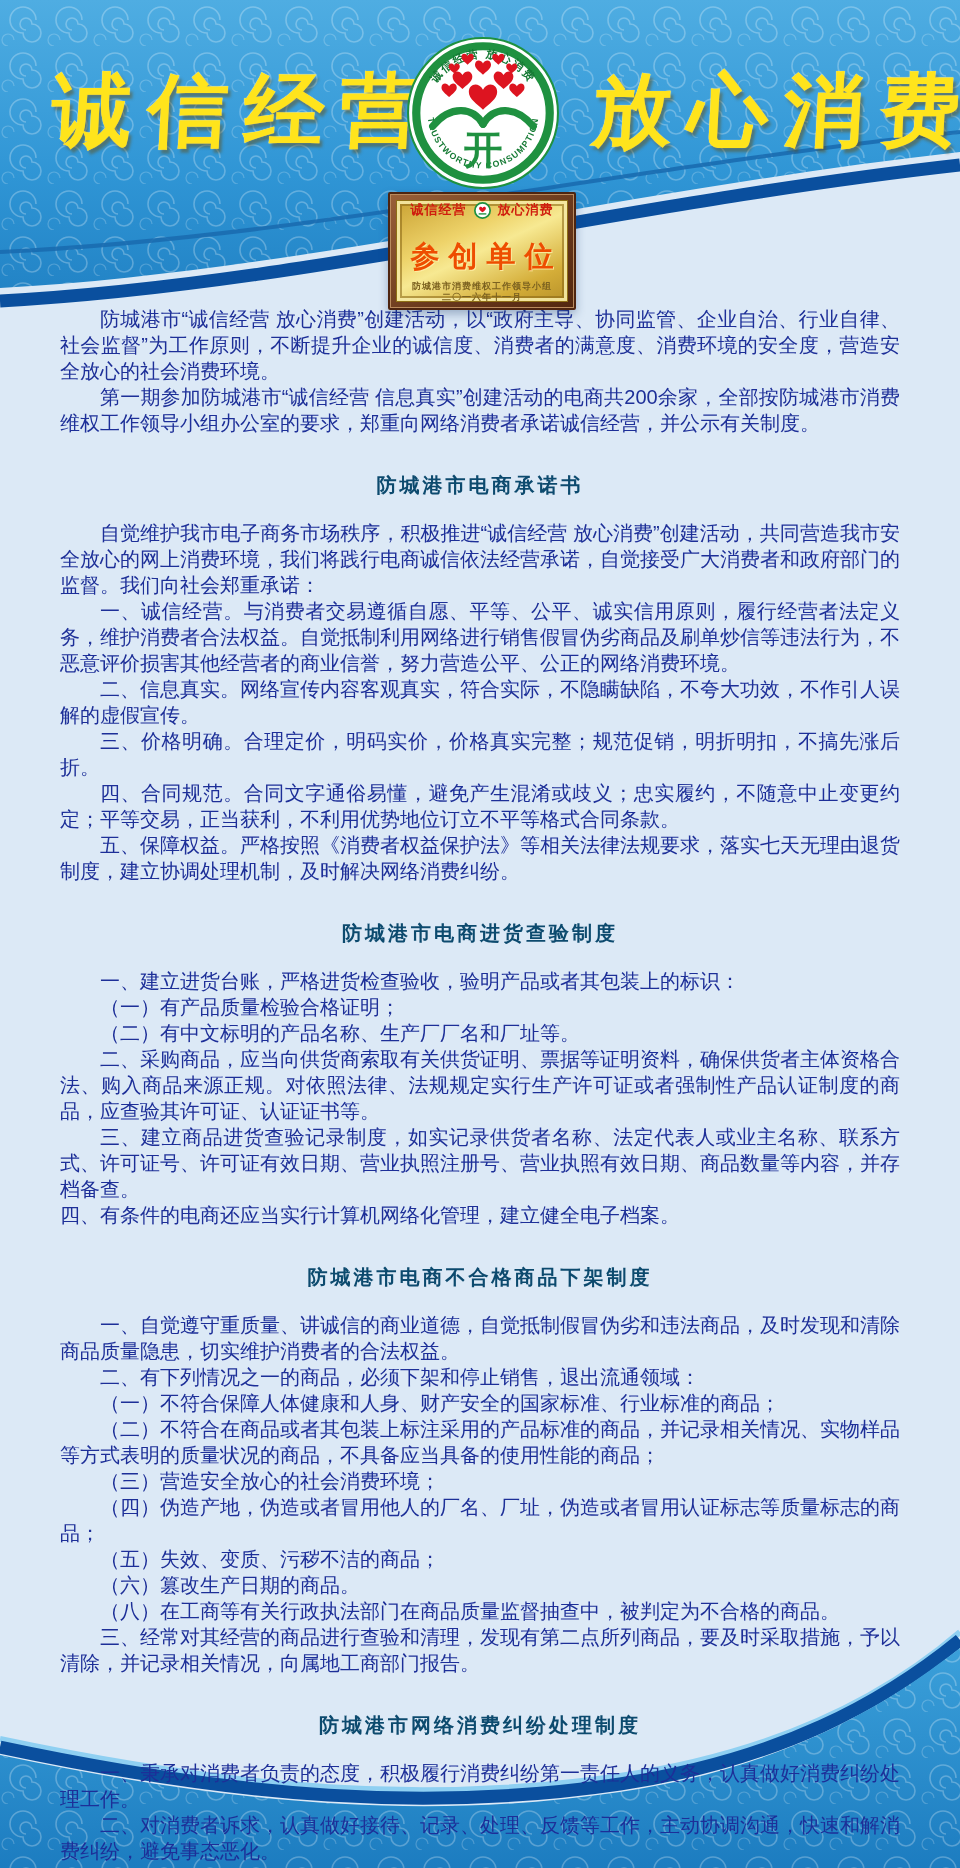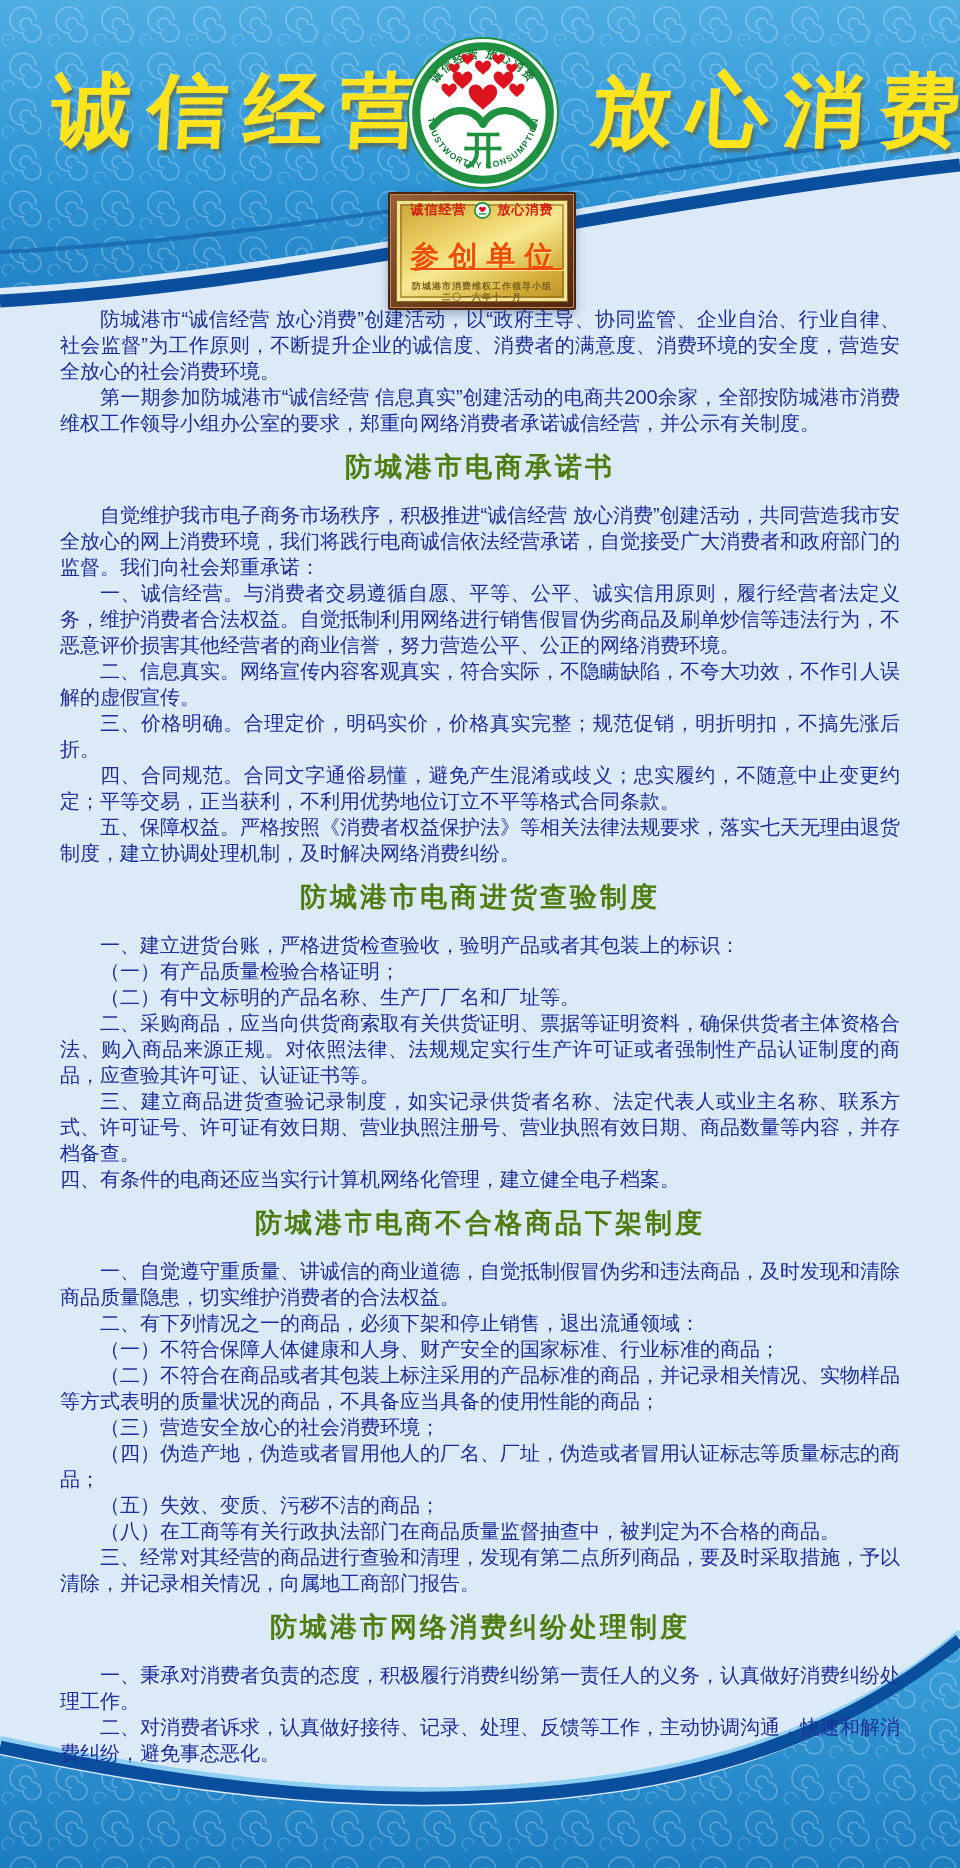--- a/index.html
+++ b/index.html
@@ -36,30 +36,30 @@
     width:100%;height:100%;box-sizing:border-box;
     background:linear-gradient(155deg,#caa233 0%,#eed36a 35%,#f7e992 50%,#d4ad38 80%,#b8922a 100%);
     border:1px solid #8f6f14;
     box-shadow:inset 0 0 0 3px rgba(255,244,176,.85), inset 0 0 0 5px rgba(135,100,20,.55);
     display:flex;flex-direction:column;align-items:center;justify-content:center;
   }
   .plaque-row{display:flex;align-items:center;justify-content:center;gap:7px;
     font-size:13px;font-weight:bold;color:#cf1d0e;letter-spacing:1px;margin-top:2px;}
   .plaque-logo{width:17px;height:17px;}
   .plaque-main{font-size:29px;font-weight:900;color:#ee4d00;letter-spacing:9px;text-indent:9px;
-    margin:18px 0 4px;text-shadow:1px 1px 0 rgba(255,240,170,.8);text-decoration:underline;}
+    margin:18px 0 4px;text-shadow:1px 1px 0 rgba(255,240,170,.8);}
   .plaque-org,.plaque-date{font-size:9px;line-height:11px;font-weight:bold;color:#7c6220;letter-spacing:1px;}
 
   
   .content{position:absolute;top:306px;left:0;width:960px;box-sizing:border-box;
     padding:0 60px;z-index:2;color:#1d2f98;font-size:20px;line-height:26px;text-align:justify;}
   .content .para{margin:0;text-indent:2em;}
   .content .para.no-indent{text-indent:0;}
-  .section-title{font-size:27px;line-height:38px;font-weight:bold;color:#4d7c0f;
-    text-align:center;letter-spacing:3px;margin:12px 0 16px;}
+  .section-title{font-size:20px;line-height:38px;font-weight:bold;color:#0c4a6e;
+    text-align:center;letter-spacing:3px;margin:30px 0 16px;}
 </style>
 </head>
 <body>
 
 <div class="poster">
 
   <svg class="header-svg" width="960" height="340" viewBox="0 0 960 340">
     <defs>
       <linearGradient id="hdrGrad" x1="0" y1="0" x2="0" y2="1">
         <stop offset="0" stop-color="#4fadE2"></stop>
@@ -161,20 +161,21 @@
 
     <h2 class="section-title">防城港市电商不合格商品下架制度</h2>
     <div>
         <p class="para">一、自觉遵守重质量、讲诚信的商业道德，自觉抵制假冒伪劣和违法商品，及时发现和清除商品质量隐患，切实维护消费者的合法权益。</p>
         <p class="para">二、有下列情况之一的商品，必须下架和停止销售，退出流通领域：</p>
         <p class="para">（一）不符合保障人体健康和人身、财产安全的国家标准、行业标准的商品；</p>
         <p class="para">（二）不符合在商品或者其包装上标注采用的产品标准的商品，并记录相关情况、实物样品等方式表明的质量状况的商品，不具备应当具备的使用性能的商品；</p>
         <p class="para">（三）营造安全放心的社会消费环境；</p>
         <p class="para">（四）伪造产地，伪造或者冒用他人的厂名、厂址，伪造或者冒用认证标志等质量标志的商品；</p>
         <p class="para">（五）失效、变质、污秽不洁的商品；</p>
+        <p class="para">（六）篡改生产日期的商品。</p>
         <p class="para">（八）在工商等有关行政执法部门在商品质量监督抽查中，被判定为不合格的商品。</p>
         <p class="para">三、经常对其经营的商品进行查验和清理，发现有第二点所列商品，要及时采取措施，予以清除，并记录相关情况，向属地工商部门报告。</p>
       </div>
 
     <h2 class="section-title">防城港市网络消费纠纷处理制度</h2>
     <div>
         <p class="para">一、秉承对消费者负责的态度，积极履行消费纠纷第一责任人的义务，认真做好消费纠纷处理工作。</p>
         <p class="para">二、对消费者诉求，认真做好接待、记录、处理、反馈等工作，主动协调沟通，快速和解消费纠纷，避免事态恶化。</p>
       </div>
   </div>

